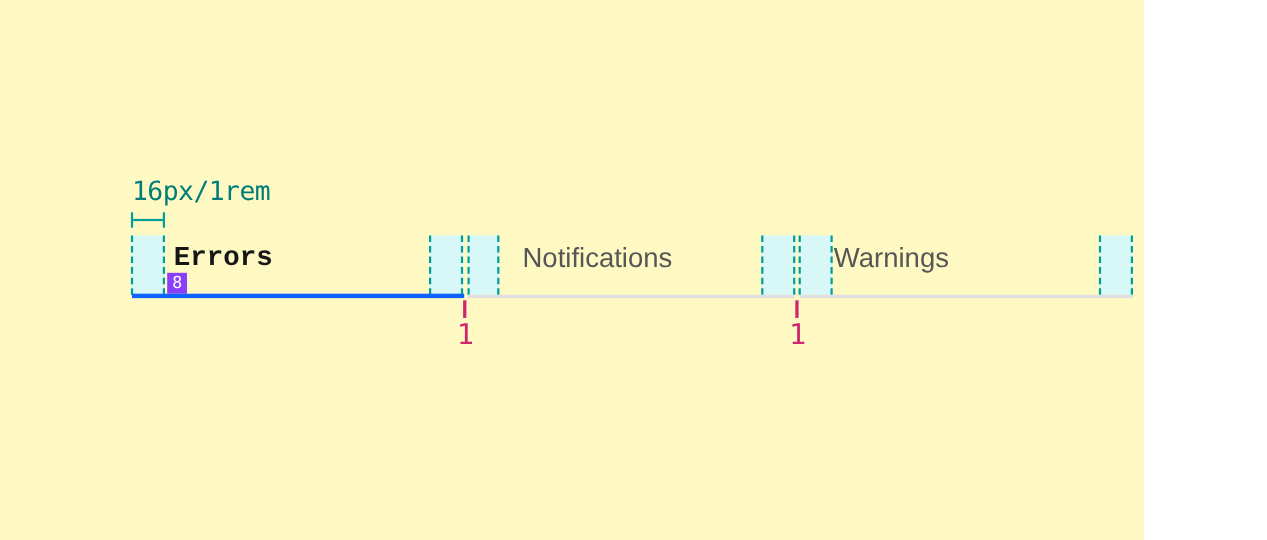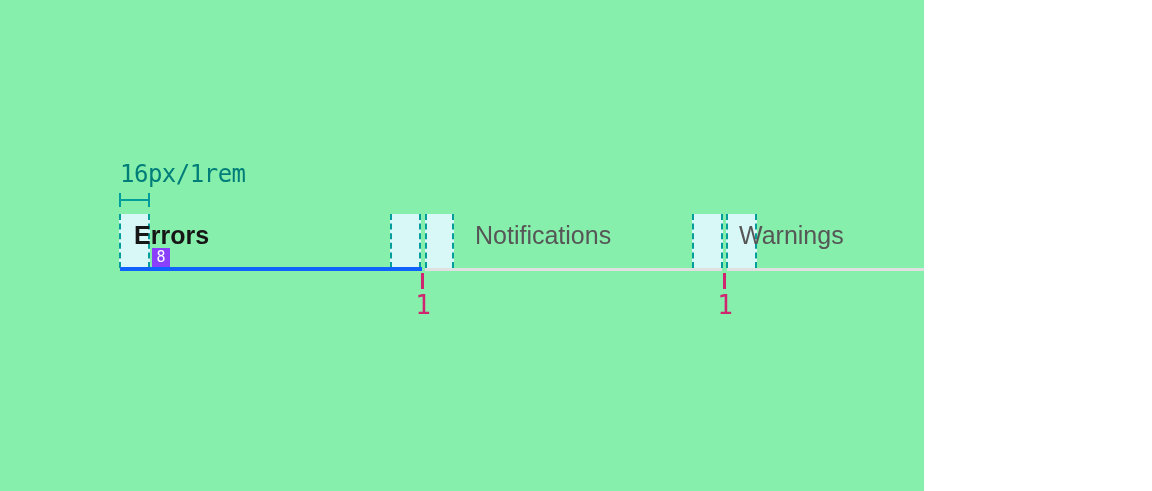--- a/index.html
+++ b/index.html
@@ -2,23 +2,23 @@
 <html><head>
 <meta charset="utf-8">
 <style>
   html, body {
     margin: 0;
     padding: 0;
     background: #ffffff;
   }
   .stage {
     position: relative;
-    width: 924px;
+    width: 1040px;
     height: 491px;
-    background: #86efac;
+    background: #fef9c3;
     overflow: hidden;
     font-family: "Liberation Sans", sans-serif;
   }
 
   
   .ann-label {
     position: absolute;
     left: 120px;
     top: 161px;
     font-family: "DejaVu Sans Mono", monospace;
@@ -67,23 +67,23 @@
     font-size: 25px;
     line-height: 30px;
     color: #565656;
     white-space: nowrap;
     cursor: pointer;
   }
   .tab-label.selected {
     color: #161616;
     font-weight: 600;
   }
-  .t-errors        { left: 134px; }
+  .t-errors        { left: 158px; font-family: Liberation Mono, monospace; }
   .t-notifications { left: 455px; padding-left: 20px; }
-  .t-warnings      { left: 739px; }
+  .t-warnings      { left: 758px; }
 
   
   .badge {
     position: absolute;
     left: 152px;
     top: 248px;
     width: 18px;
     height: 19px;
     background: #8a3ffc;
     color: #ffffff;

